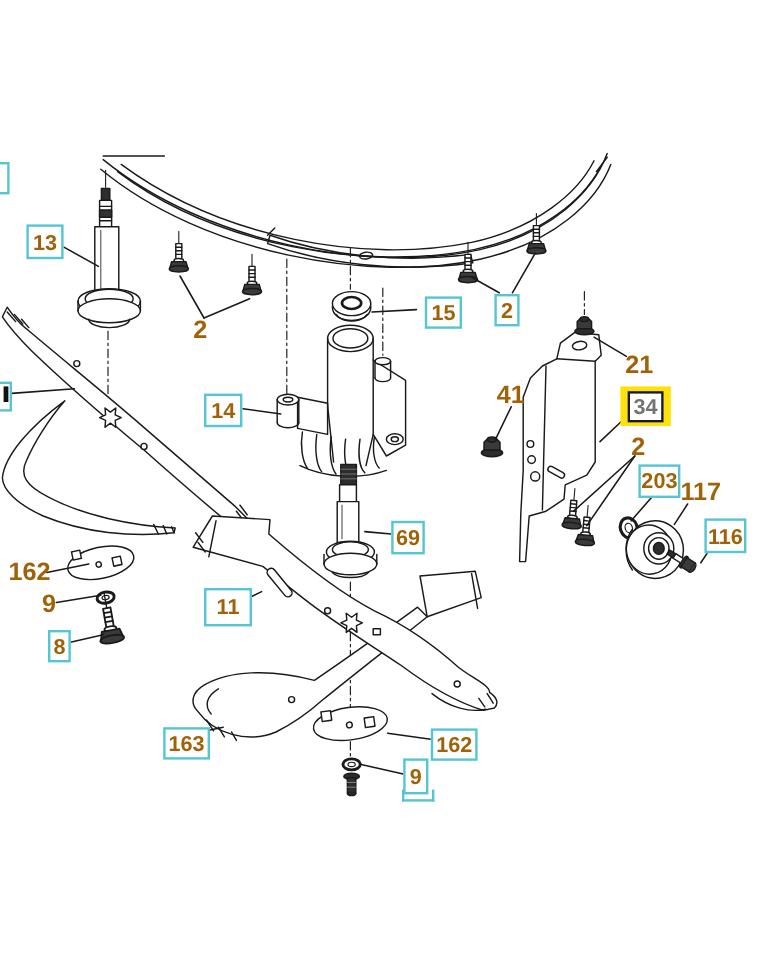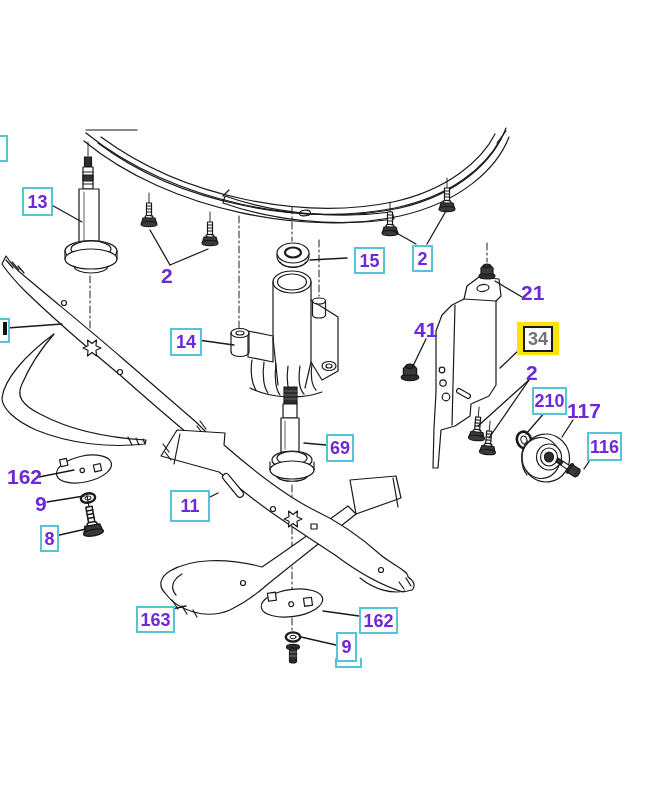--- a/index.html
+++ b/index.html
@@ -1,19 +1,19 @@
 <!DOCTYPE html>
 <html><head>
 <meta charset="utf-8">
 <style>
   html,body{margin:0;padding:0;background:#fff;}
   #stage{position:relative;width:652px;height:800px;background:#ffffff;overflow:hidden;
          font-family:"Liberation Sans", sans-serif;}
   svg{position:absolute;left:0;top:0;}
-  .lbl{position:absolute;color:#6d28d9;font-weight:700;line-height:1;
+  .lbl{position:absolute;color:#a16207;font-weight:700;line-height:1;
        display:flex;align-items:center;justify-content:center;white-space:nowrap;}
   .lbl.box{background:#fff;border:2px solid #55c5d4;font-size:18px;}
   .lbl.plain{font-size:21px;background:transparent;}
   .hl-wrap{position:absolute;background:#ffe10a;display:flex;align-items:center;justify-content:center;}
   .hl-inner{background:#fff;border:2px solid #1a1a1a;color:#737373;font-weight:700;font-size:18px;
             padding:2px 3px;line-height:1;}
   .frag{position:absolute;border:2px solid #55c5d4;background:#fff;}
   .frag-ink{position:absolute;background:#111;}
   .ubox{position:absolute;border-left:2px solid #55c5d4;border-right:2px solid #55c5d4;
         border-bottom:2px solid #55c5d4;background:transparent;}
@@ -291,29 +291,29 @@
       <line x1="7" y1="328" x2="62" y2="324"></line>
     </g>
   </g>
 </svg>
 
 <div class="lbl box" style="left:22px;top:187px;width:27px;height:25px;">13</div>
 <div class="lbl plain" style="left:161px;top:263px;height:24px;">2</div>
 <div class="lbl box" style="left:354px;top:247px;width:27px;height:23px;">15</div>
 <div class="lbl box" style="left:412px;top:245px;width:17px;height:23px;">2</div>
 <div class="lbl box" style="left:170px;top:328px;width:28px;height:24px;">14</div>
-<div class="lbl plain" style="left:521px;top:280px;height:24px;">21</div>
+<div class="lbl plain" style="left:521px;top:292px;height:24px;">21</div>
 <div class="lbl plain" style="left:414px;top:317px;height:24px;">41</div>
 
 <div class="hl-wrap" style="left:517px;top:322px;width:42px;height:33px;">
   <div class="hl-inner">34</div>
 </div>
 
 <div class="lbl plain" style="left:526px;top:360px;height:24px;">2</div>
-<div class="lbl box" style="left:532px;top:387px;width:31px;height:24px;">210</div>
+<div class="lbl box" style="left:532px;top:387px;width:31px;height:24px;">203</div>
 <div class="lbl plain" style="left:567px;top:398px;height:24px;">117</div>
 <div class="lbl box" style="left:587px;top:432px;width:31px;height:25px;">116</div>
 <div class="lbl box" style="left:326px;top:434px;width:24px;height:24px;">69</div>
 <div class="lbl plain" style="left:7px;top:464px;height:24px;">162</div>
 <div class="lbl plain" style="left:35px;top:491px;height:24px;">9</div>
 <div class="lbl box" style="left:40px;top:525px;width:15px;height:23px;">8</div>
 <div class="lbl box" style="left:170px;top:490px;width:36px;height:28px;">11</div>
 <div class="lbl box" style="left:136px;top:606px;width:35px;height:23px;">163</div>
 <div class="lbl box" style="left:359px;top:607px;width:35px;height:23px;">162</div>
 <div class="lbl box" style="left:336px;top:632px;width:17px;height:26px;">9</div>

